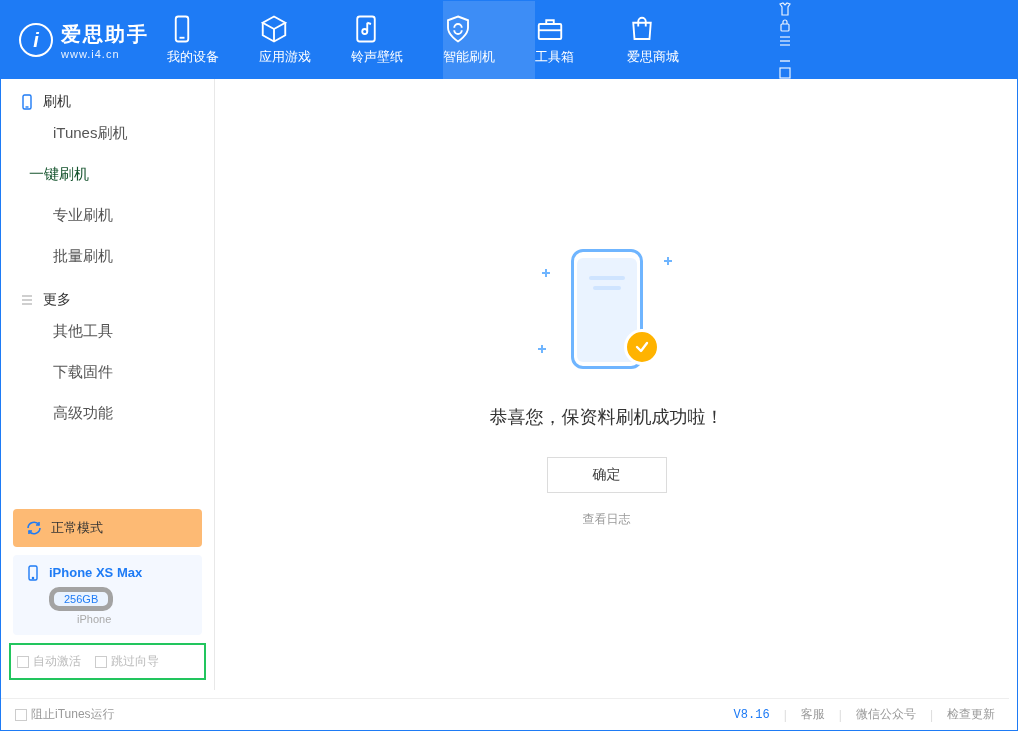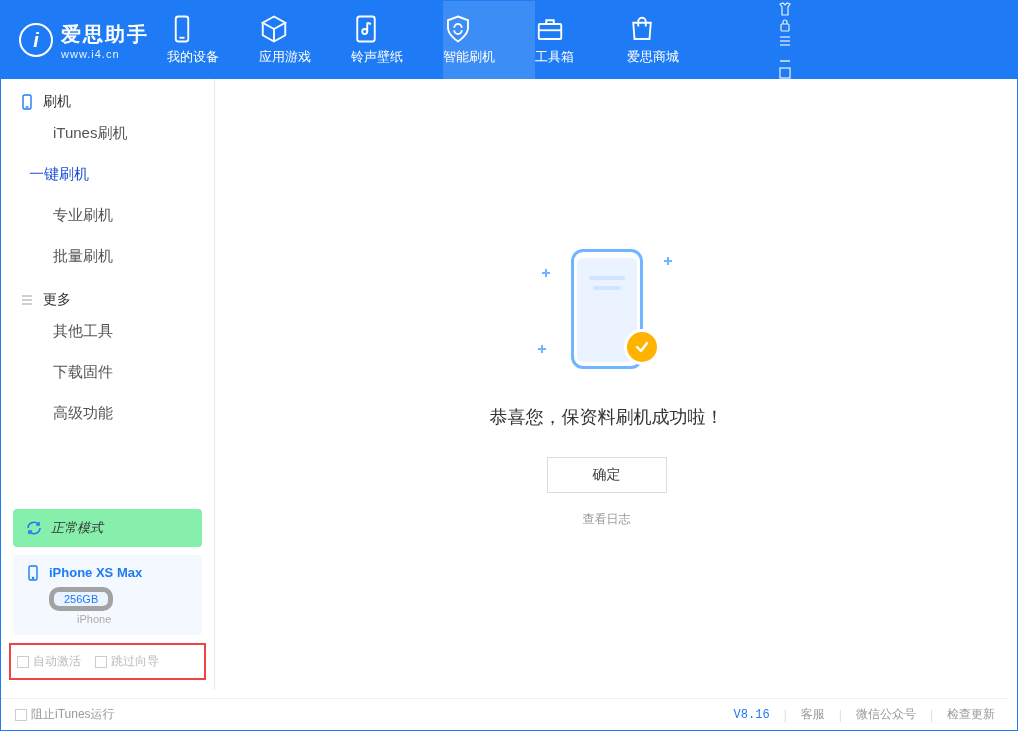--- a/index.html
+++ b/index.html
@@ -19,30 +19,30 @@
   .winctrl-ico { width:16px; height:16px; cursor:pointer; opacity:0.9; }
   .winctrl-col { display:flex; flex-direction:column; align-items:flex-end; height:100%; justify-content:space-between; padding-bottom:14px;}
   .round-ico { width:28px; height:28px; border:1.5px solid #fff; border-radius:50%; display:flex; align-items:center; justify-content:center; cursor:pointer; }
   .round-row { display:flex; gap:10px; padding-right:8px;}
 
   
   .sidebar { position:absolute; top:78px; left:0; width:214px; bottom:40px; border-right:1px solid #e8e8e8; background:#fff; display:flex; flex-direction:column; }
   .s-sec { padding: 14px 0 2px 18px; font-size:14px; color:#333; display:flex; align-items:center; gap:8px; font-weight:500;}
   .s-sec svg { width:16px; height:16px; }
   .s-item { padding: 11px 0 11px 52px; font-size:15px; color:#555; cursor:pointer; }
-  .s-item.active { color:#1d4ed8;padding-left:28px; }
+  .s-item.active { color:#14532d;padding-left:28px; }
 
   .dev-panel { margin-top:auto; }
-  .dev-box { margin:8px 12px; background:#86efac; border-radius:4px; padding:10px 12px; font-size:13px; color:#333; display:flex; align-items:center; gap:8px;font-style:italic;}
+  .dev-box { margin:8px 12px; background:#fdba74; border-radius:4px; padding:10px 12px; font-size:13px; color:#333; display:flex; align-items:center; gap:8px;}
   .dev-box2 { margin:0 12px 8px; background:#f4f8ff; border-radius:4px; padding:10px 12px; font-size:13px; }
   .dev-name { color:#1e7bf5; font-weight:600; }
   .dev-cap { display:inline-block; margin:6px 0 2px 24px; padding:1px 10px; border:5px solid #a3a3a3; border-radius:10px; font-size:11px; color:#1e7bf5; background:#eaf3ff;}
   .dev-sub { margin-left:24px; font-size:11px; color:#aaa;padding-left:28px; }
 
-  .opt-row { margin:8px 8px 10px; padding:8px 6px; border:2px solid #ef4444; display:flex; gap:14px; align-items:center;}
+  .opt-row { margin:8px 8px 10px; padding:8px 6px; border:2px solid #22c55e; display:flex; gap:14px; align-items:center;}
   .chk { display:flex; align-items:center; gap:4px; font-size:12px; color:#bbb; cursor:pointer;}
   .chk .box { width:12px; height:12px; border:1px solid #ccc; background:#fff; }
 
   
   .main { position:absolute; top:78px; left:195px; right:0; bottom:32px; display:flex; flex-direction:column; align-items:center; justify-content:center; }
   .phone-illus { position:relative; width:170px; height:130px; margin-bottom:26px;}
   .phone-outline { position:absolute; left:50%; top:0; transform:translateX(-50%); width:72px; height:120px; border:3px solid #6fb5ff; border-radius:12px; background:#fff;}
   .phone-inner { position:absolute; left:50%; top:6px; transform:translateX(-50%); width:60px; height:104px; background:#eaf3ff; border-radius:6px;}
   .phone-line1 { position:absolute; left:50%; top:24px; transform:translateX(-50%); width:36px; height:4px; background:#cfe4ff; border-radius:2px;}
   .phone-line2 { position:absolute; left:50%; top:34px; transform:translateX(-50%); width:28px; height:4px; background:#cfe4ff; border-radius:2px;}

